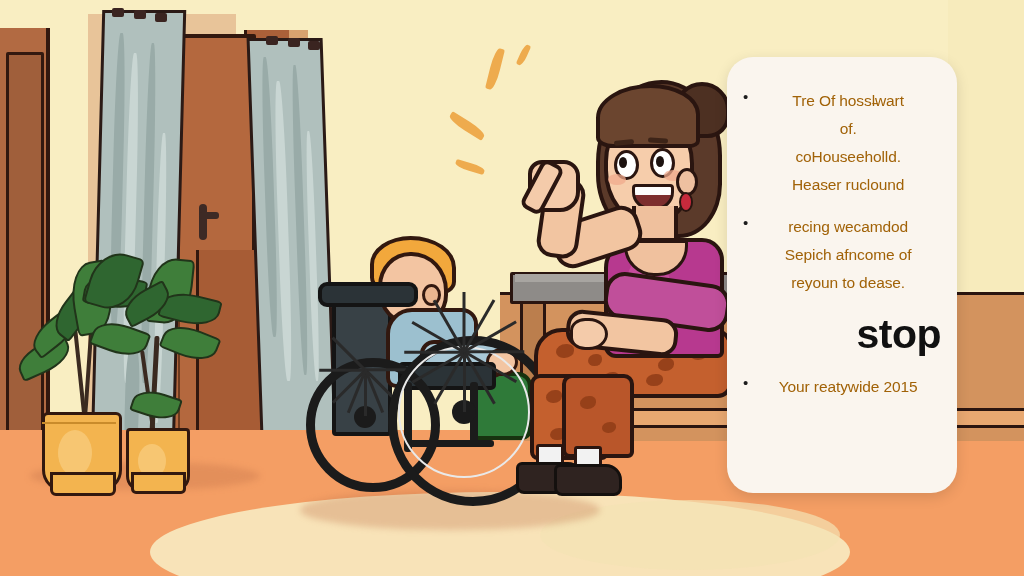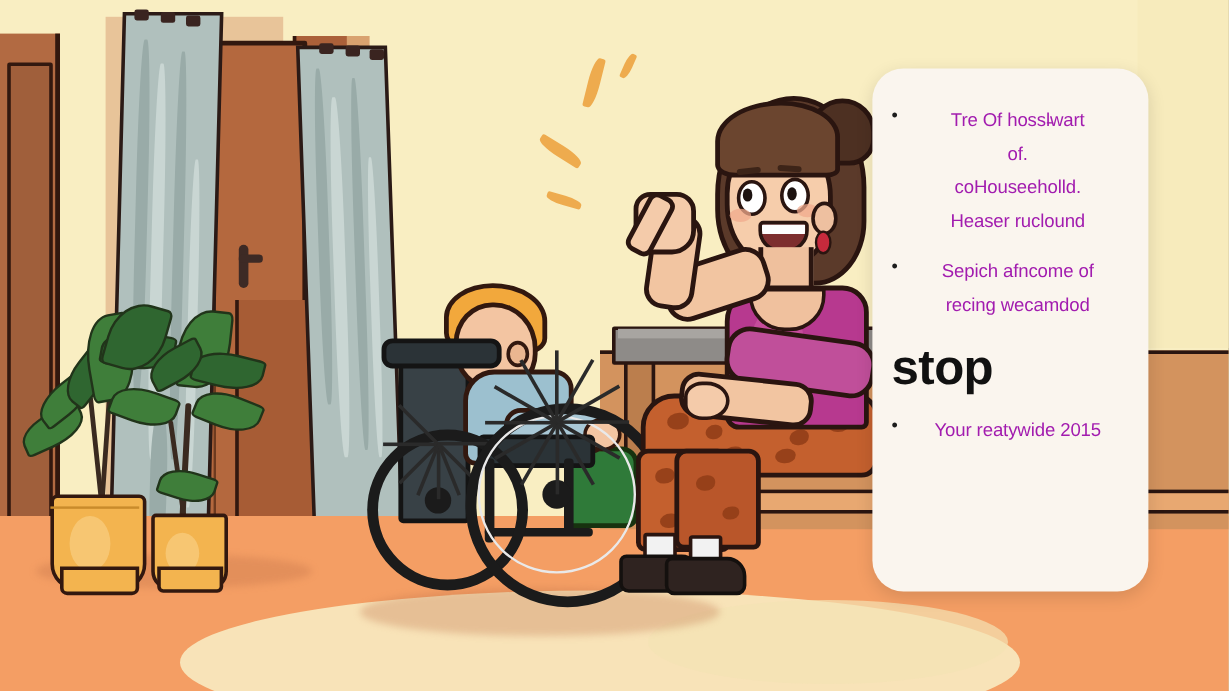--- a/index.html
+++ b/index.html
@@ -662,28 +662,28 @@
     font-size: 15px;
     line-height: 19px;
     margin-right: 7px;
     flex: 0 0 auto;
   }
   .bullet-lines {
     flex: 1 1 auto;
     text-align: center;
   }
   .bullet-line {
-    color: #a21caf;
+    color: #a16207;
     font-size: 15.5px;
     line-height: 28px;
     white-space: nowrap;
     letter-spacing: -0.1px;
   }
   .stop-word {
-    text-align: left;
+    text-align: right;
     font-size: 41px;
     font-weight: 700;
     color: #111111;
     letter-spacing: -0.5px;
     line-height: 46px;
     margin: 2px 0 16px 0;
   }
   .footer-line {
     color: #1a1a1a;
     font-size: 15.5px;
@@ -892,22 +892,23 @@
           <div class="bullet-line">Tre Of hossl̵wart</div>
           <div class="bullet-line">of.</div>
           <div class="bullet-line">coHouseeholld.</div>
           <div class="bullet-line">Heaser ruclound</div>
         </span>
       </div>
 
       <div class="bullet-block">
         <span class="bullet-dot">•</span>
         <span class="bullet-lines">
+          <div class="bullet-line">recing wecamdod</div>
           <div class="bullet-line">Sepich afncome of</div>
-          <div class="bullet-line">recing wecamdod</div>
+          <div class="bullet-line">reyoun to dease.</div>
         </span>
       </div>
 
       <div class="stop-word">stop</div>
 
       <div class="bullet-block footer-block">
         <span class="bullet-dot">•</span>
         <span class="bullet-lines">
           <div class="bullet-line">Your reatywide 2015</div>
         </span>

